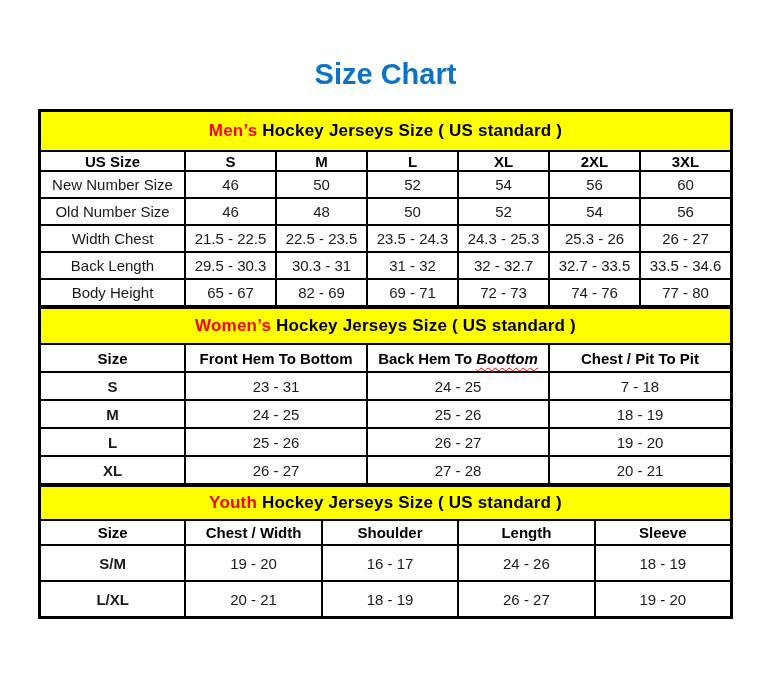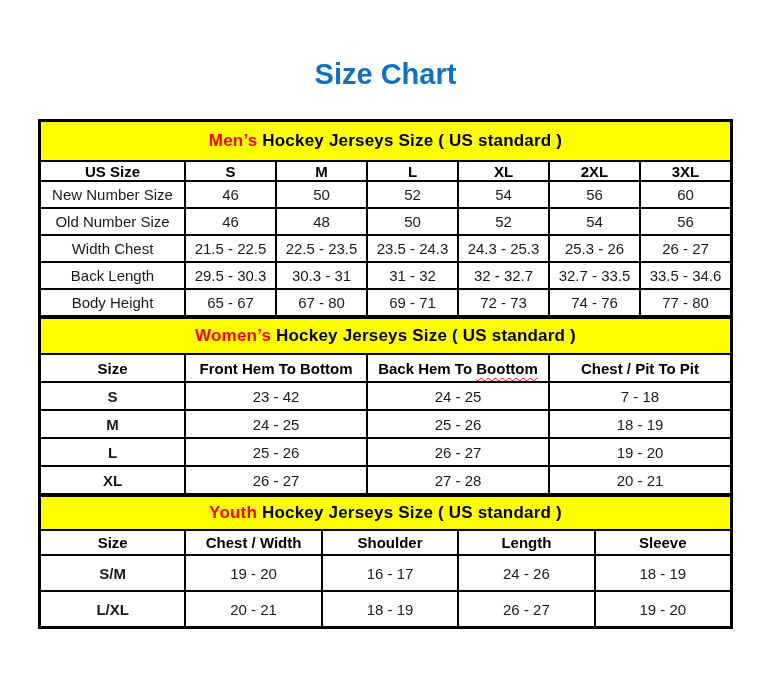--- a/index.html
+++ b/index.html
@@ -25,21 +25,21 @@
     text-align: center;
     font-size: 29px;
     line-height: 1.15;
     font-weight: 700;
     color: var(--title-blue);
     letter-spacing: 0px;
   }
   .chart-wrapper {
     position: absolute;
     left: 38px;
-    top: 119px;
+    top: 109px;
     width: 695px;
     border: 1px solid var(--line-black);
     background: #ffffff;
   }
   table.tbl {
     width: 100%;
     border-collapse: collapse;
     table-layout: fixed;
   }
   .tbl td, .tbl th {
@@ -61,20 +61,21 @@
   tr.section-title-row .rest { color: #000000; }
   tr.col-header-row th { font-weight: 700; color: #000000; }
   tr.data-row td { font-weight: 400; }
   td.row-label-bold { font-weight: 700 !important; }
   .misspelled {
     text-decoration-line: underline;
     text-decoration-style: wavy;
     text-decoration-color: var(--accent-red);
     text-decoration-thickness: 1px;
     text-underline-offset: 3px;
+    font-style: italic;
   }
   
   .mens   tr.section-title-row { height: 40px; }
   .mens   tr.col-header-row    { height: 20px; }
   .mens   tr.data-row          { height: 27px; }
   .womens tr.section-title-row { height: 36px; margin-top: 19px; }
   .womens tr.col-header-row    { height: 28px; }
   .womens tr.data-row          { height: 28px; }
   .youth  tr.section-title-row { height: 34px; }
   .youth  tr.col-header-row    { height: 25px; }
@@ -152,21 +153,21 @@
           <td>29.5 - 30.3</td>
           <td>30.3 - 31</td>
           <td>31 - 32</td>
           <td>32 - 32.7</td>
           <td>32.7 - 33.5</td>
           <td>33.5 - 34.6</td>
         </tr>
         <tr class="data-row">
           <td class="row-label">Body Height</td>
           <td>65 - 67</td>
-          <td>67 - 80</td>
+          <td>82 - 69</td>
           <td>69 - 71</td>
           <td>72 - 73</td>
           <td>74 - 76</td>
           <td>77 - 80</td>
         </tr>
       </tbody>
     </table>
 
     <table class="tbl womens">
       <colgroup>
@@ -186,21 +187,21 @@
           <th>Size</th>
           <th>Front Hem To Bottom</th>
           <th>
             <span>Back Hem To</span>
             <span class="misspelled">Boottom</span>
           </th>
           <th>Chest / Pit To Pit</th>
         </tr>
         <tr class="data-row">
           <td class="row-label-bold">S</td>
-          <td>23 - 42</td>
+          <td>23 - 31</td>
           <td>24 - 25</td>
           <td>7 - 18</td>
         </tr>
         <tr class="data-row">
           <td class="row-label-bold">M</td>
           <td>24 - 25</td>
           <td>25 - 26</td>
           <td>18 - 19</td>
         </tr>
         <tr class="data-row">

